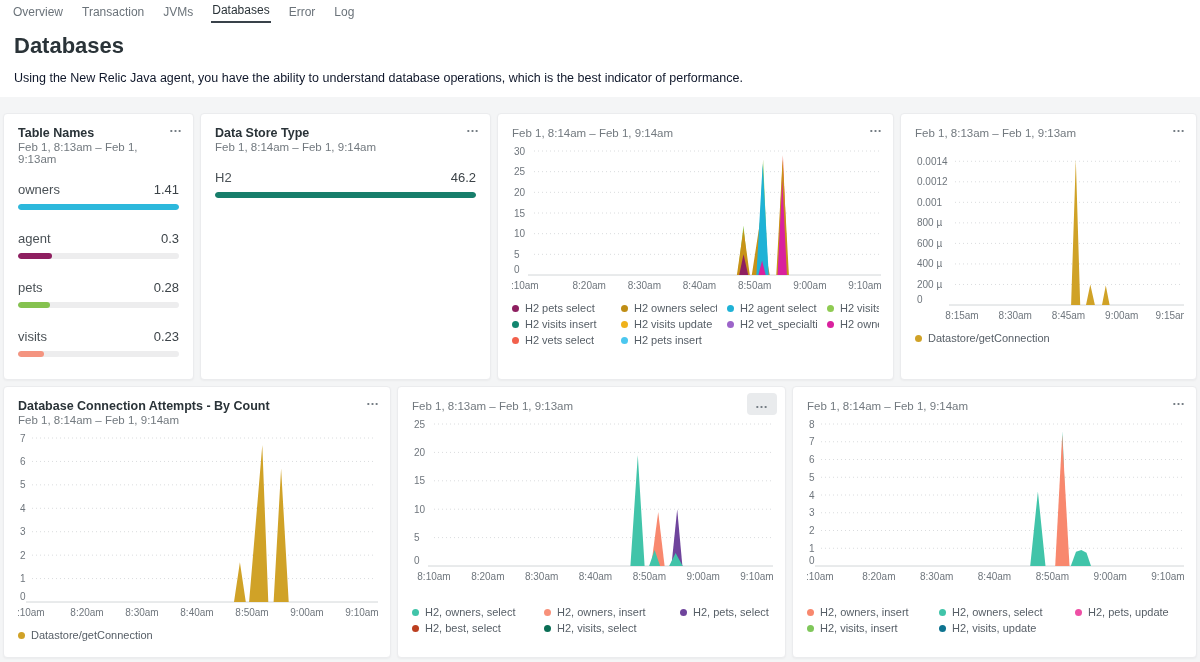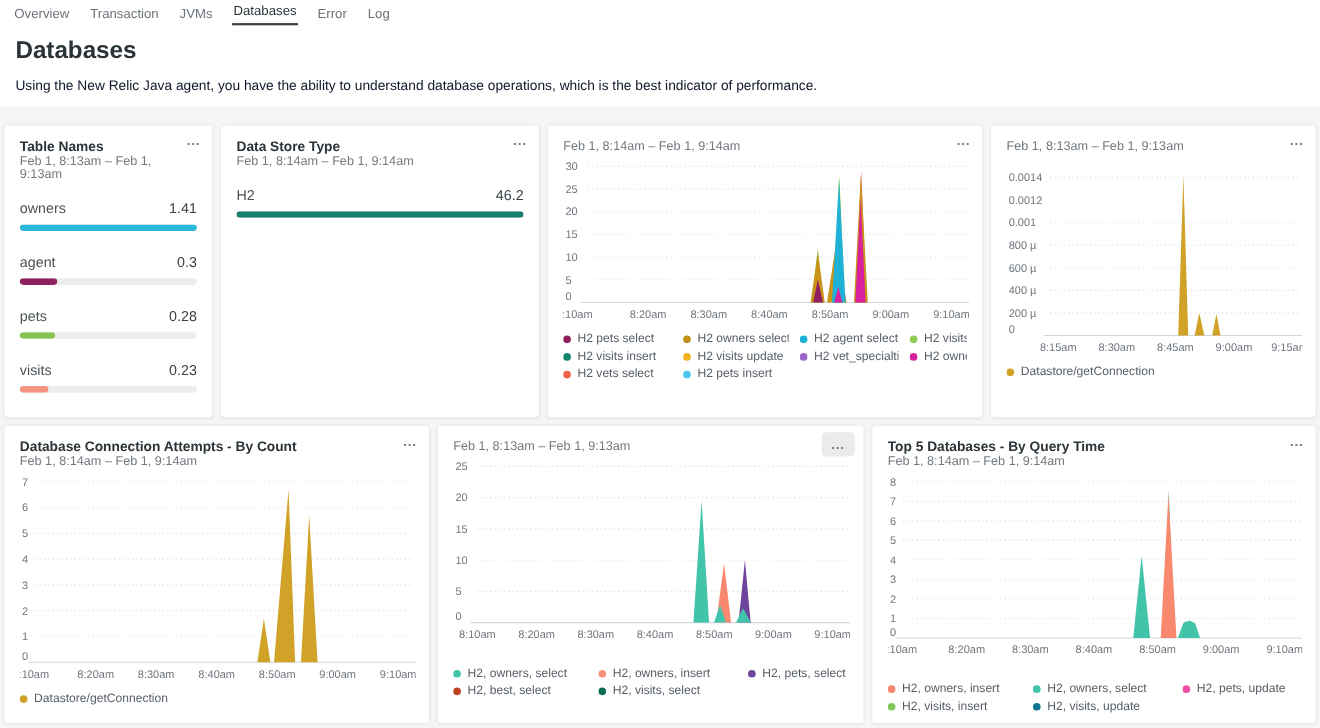--- a/index.html
+++ b/index.html
@@ -340,21 +340,20 @@
          <span>H2, best, select</span>
        </div>
             <div class="leg-item">
          <span class="leg-dot" style="background:#0A6E55"></span>
          <span>H2, visits, select</span>
        </div>
           </div>
       </div>
 
       <div class="card">
-        <div class="card-title">Top 5 Databases - By Query Time</div>
         <div class="card-date">Feb 1, 8:14am – Feb 1, 9:14am</div>
         <div class="menu-btn">…</div>
         <div class="chart-wrap">
           <svg class="chart" width="377" height="168">
               <text x="2" y="146" class="ax">0</text>
               <line x1="14" y1="130.25" x2="375" y2="130.25" stroke="#dadcde" stroke-width="1" stroke-dasharray="1,3"></line>
               <text x="2" y="133.75" class="ax">1</text>
               <line x1="14" y1="112.5" x2="375" y2="112.5" stroke="#dadcde" stroke-width="1" stroke-dasharray="1,3"></line>
               <text x="2" y="116" class="ax">2</text>
               <line x1="14" y1="94.75" x2="375" y2="94.75" stroke="#dadcde" stroke-width="1" stroke-dasharray="1,3"></line>

